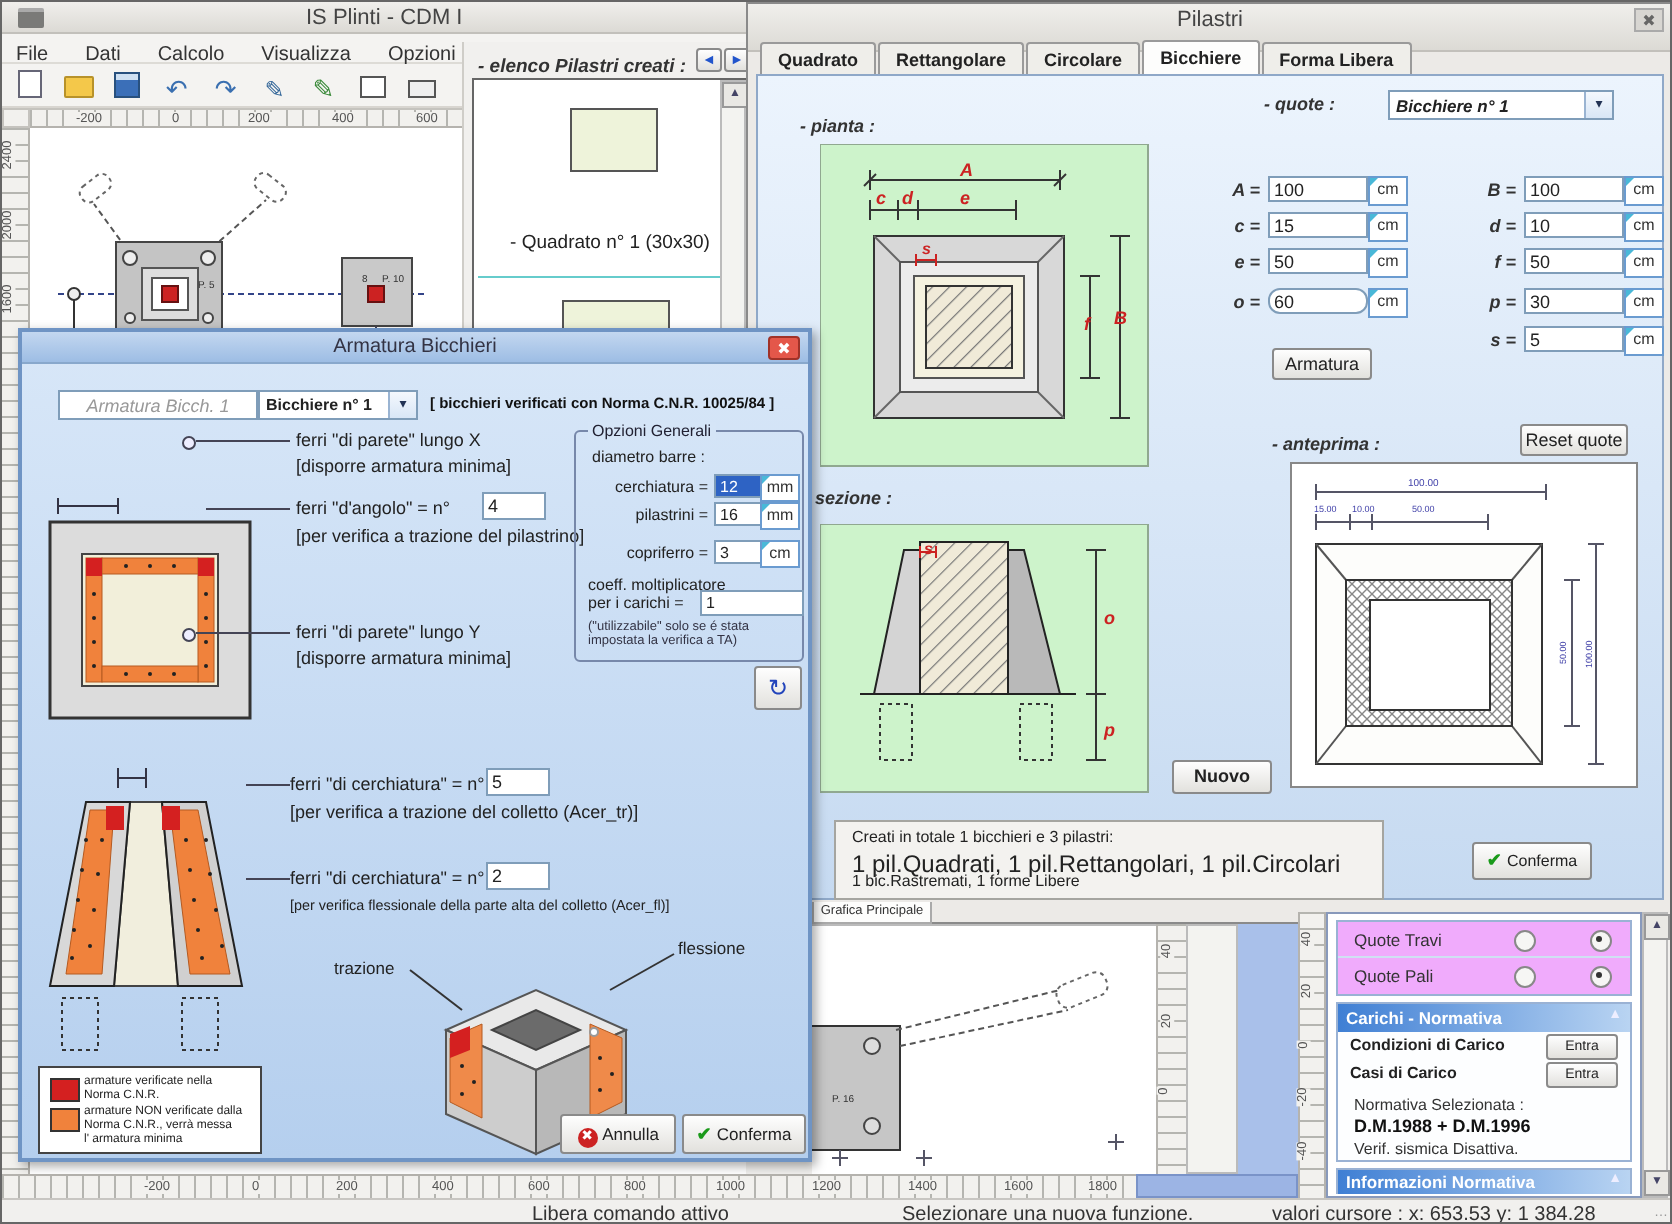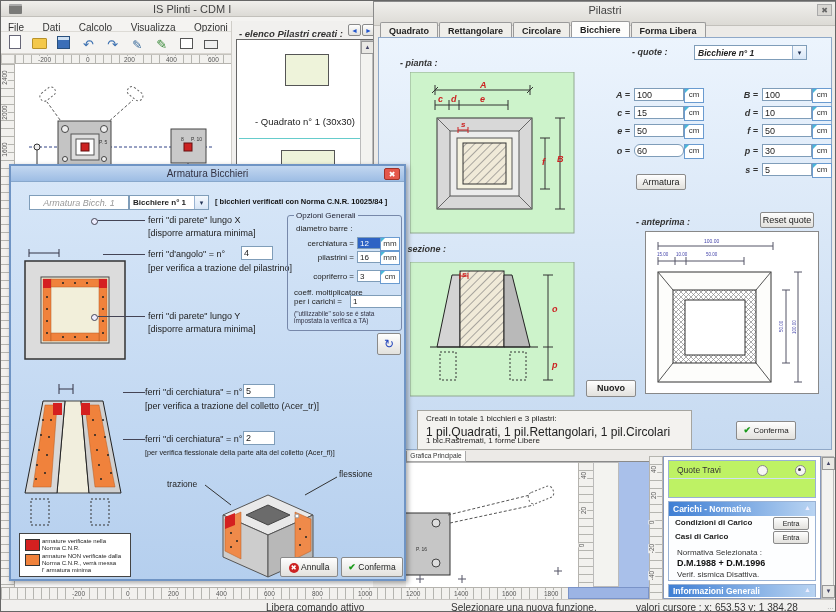--- a/index.html
+++ b/index.html
@@ -351,43 +351,48 @@
   <div class="abs" style="left:618px;top:461px;width:30px;height:125px;background:#a9c0ea;z-index:3;"></div>
   <div class="abs ruler ruler-v" style="left:648px;top:455px;width:14px;height:143px;border-left:1px solid #b5b3ae;border-right:1px solid #b5b3ae;z-index:4;">
     <span class="vlab" style="left:0;top:10px;">40</span>
     <span class="vlab" style="left:0;top:36px;">20</span>
     <span class="vlab" style="left:0;top:63px;">0</span>
     <span class="vlab" style="left:-3px;top:89px;">-20</span>
     <span class="vlab" style="left:-3px;top:116px;">-40</span>
   </div>
 
   <div class="abs" style="left:662px;top:455px;width:158px;height:143px;background:#fff;border:1px solid #8899bb;z-index:4;">
-    <div class="abs" style="left:4px;top:3px;width:148px;height:38px;border:1px solid #9ab2d4;background:#bef264;">
+    <div class="abs" style="left:4px;top:3px;width:148px;height:38px;border:1px solid #9ab2d4;background:#f0abfc;">
       <div class="abs" style="left:0;top:0;width:146px;height:18px;border-bottom:1px solid #cfe0f2;">
         <span class="abs" style="left:8px;top:4px;font-size:8.5px;color:#333;">Quote Travi</span>
+        <span class="radio" style="left:88px;top:4px;"></span>
+        <span class="radio on" style="left:126px;top:4px;"></span>
+      </div>
+      <div class="abs" style="left:0;top:18px;width:146px;height:18px;">
+        <span class="abs" style="left:8px;top:4px;font-size:8.5px;color:#333;">Quote Pali</span>
         <span class="radio" style="left:88px;top:4px;"></span>
         <span class="radio on" style="left:126px;top:4px;"></span>
       </div>
     </div>
     <div class="abs" style="left:4px;top:44px;width:148px;height:80px;border:1px solid #9ab2d4;background:#fdfeff;">
       <div class="hdrblue">
         <span>Carichi - Normativa</span>
         <span class="abs" style="right:4px;top:2px;color:#eef;font-size:7px;">▲</span>
       </div>
       <span class="abs" style="left:6px;top:16px;font-size:8px;font-weight:bold;color:#222;">Condizioni di Carico</span>
       <span class="btn" style="left:104px;top:15px;width:34px;height:11px;line-height:11px;font-size:7px;">Entra</span>
       <span class="abs" style="left:6px;top:30px;font-size:8px;font-weight:bold;color:#222;">Casi di Carico</span>
       <span class="btn" style="left:104px;top:29px;width:34px;height:11px;line-height:11px;font-size:7px;">Entra</span>
       <span class="abs" style="left:8px;top:46px;font-size:8px;color:#333;">Normativa Selezionata :</span>
       <span class="abs" style="left:8px;top:56px;font-size:9px;font-weight:bold;color:#111;">D.M.1988 + D.M.1996</span>
       <span class="abs" style="left:8px;top:68px;font-size:8px;color:#333;">Verif. sismica Disattiva.</span>
     </div>
     <div class="abs" style="left:4px;top:127px;width:148px;height:13px;border:1px solid #9ab2d4;">
       <div class="hdrblue" style="padding:1px 4px;">
-        <span>Informazioni Generali</span>
+        <span>Informazioni Normativa</span>
         <span class="abs" style="right:4px;top:1px;color:#eef;font-size:7px;">▲</span>
       </div>
     </div>
   </div>
   <div class="abs scrltrack" style="left:820px;top:455px;width:13px;height:143px;z-index:4;">
     <span class="scrlbtn" style="left:0;top:0;width:11px;height:11px;">▲</span>
     <span class="scrlbtn" style="left:0;bottom:0;width:11px;height:11px;">▼</span>
   </div>
 
   <div class="abs ruler ruler-h" style="left:0;top:586px;width:567px;height:12px;border-top:1px solid #b5b3ae;">

